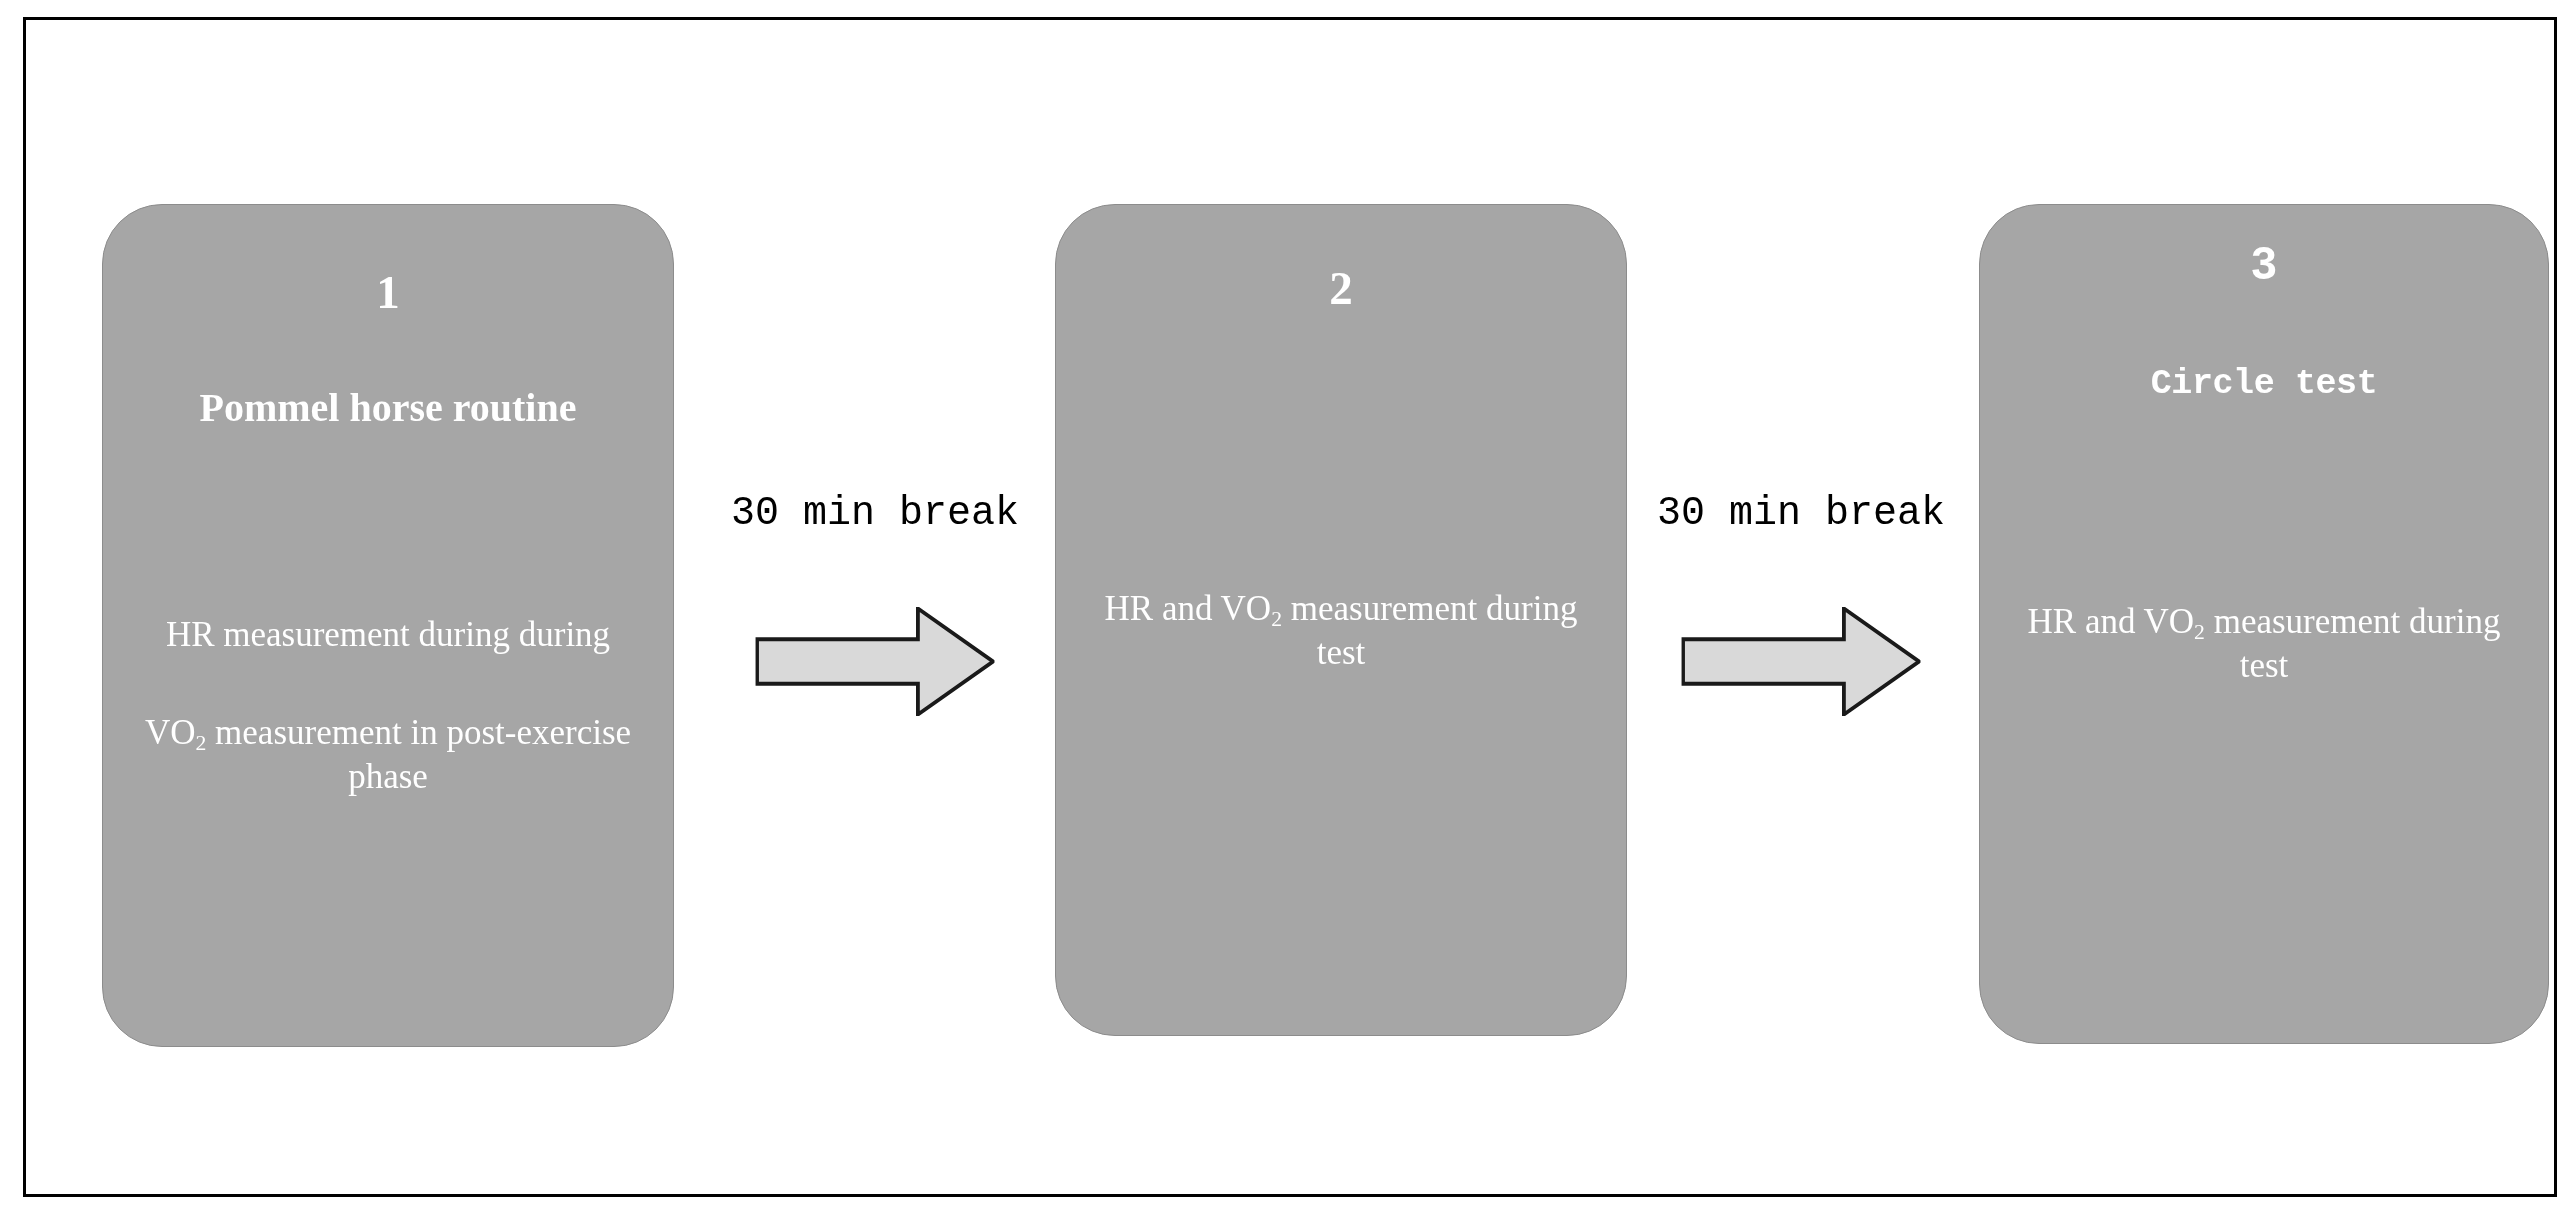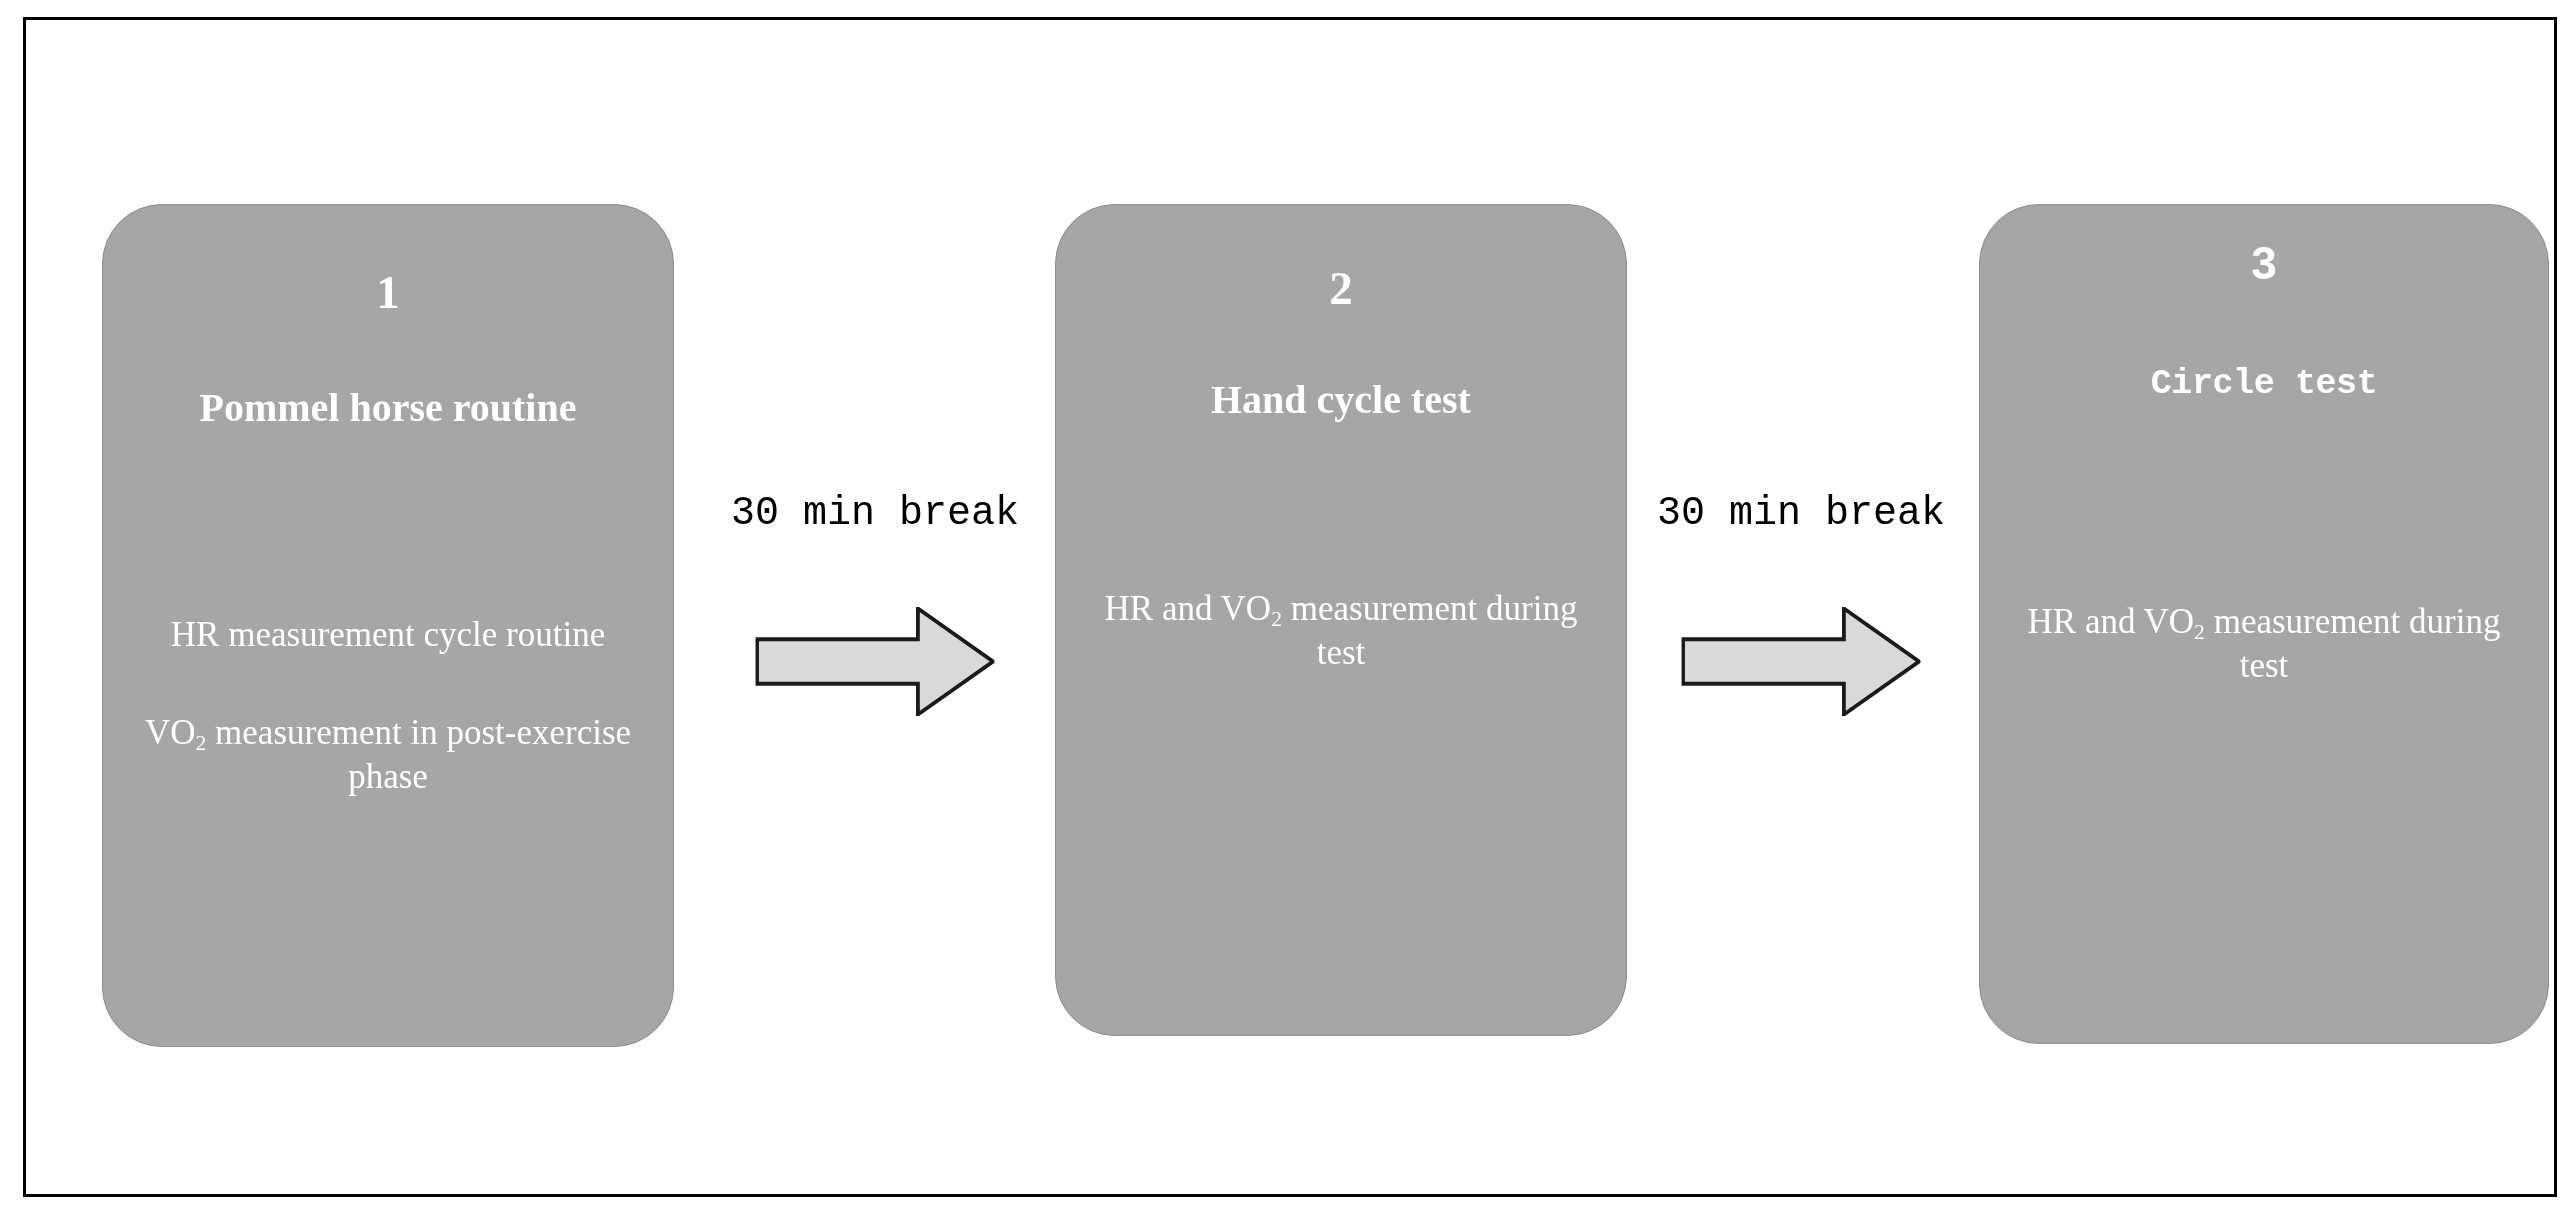--- a/index.html
+++ b/index.html
@@ -141,39 +141,38 @@
 </head>
 <body>
 
 <div id="figure">
   <div class="frame">
 
     <div class="step-box b1">
       <div class="step-number">1</div>
       <div class="step-title">Pommel horse routine</div>
       <div class="step-body body-1">
-        <span>HR measurement cycle routine</span><sub></sub><span></span>
+        <span>HR measurement during during</span><sub></sub><span></span>
       </div>
       <div class="step-body body-2">
         <span>VO</span><sub>2</sub><span> measurement in post-exercise phase</span>
       </div>
     </div>
 
     <div class="connector c1">
       <div class="break-label">30 min break</div>
       <div class="block-arrow">
         <svg viewBox="0 0 312 142" preserveAspectRatio="none">
           <polygon points="2,42 212,42 212,2 310,71 212,140 212,100 2,100" fill="#d9d9d9" stroke="#1a1a1a" stroke-width="5" stroke-linejoin="miter"></polygon>
         </svg>
       </div>
     </div>
 
     <div class="step-box b2">
       <div class="step-number">2</div>
-      <div class="step-title">Hand cycle test</div>
       <div class="step-body body-1">
         <span>HR and VO</span><sub>2</sub><span> measurement during test</span>
       </div>
     </div>
 
     <div class="connector c2">
       <div class="break-label">30 min break</div>
       <div class="block-arrow">
         <svg viewBox="0 0 312 142" preserveAspectRatio="none">
           <polygon points="2,42 212,42 212,2 310,71 212,140 212,100 2,100" fill="#d9d9d9" stroke="#1a1a1a" stroke-width="5" stroke-linejoin="miter"></polygon>

